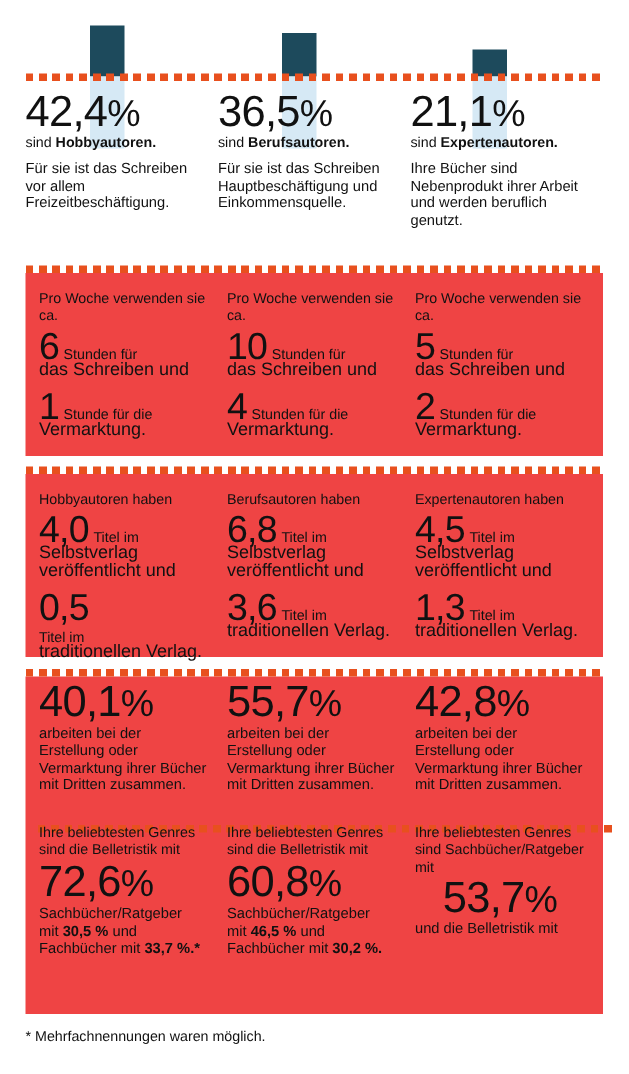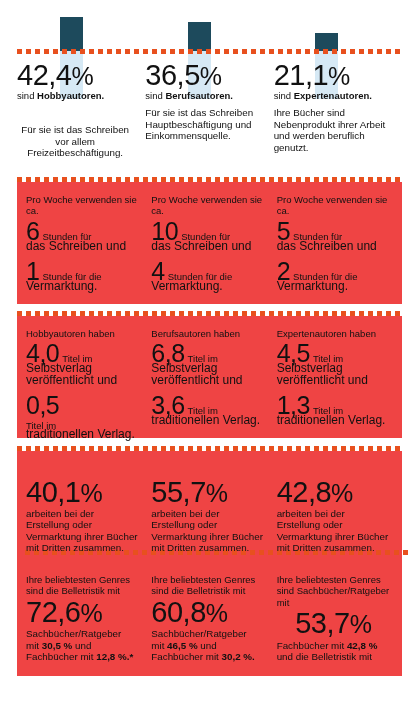--- a/index.html
+++ b/index.html
@@ -161,21 +161,21 @@
 
   <div class="section" style="top:62px;">
     <div class="cols">
       <div class="col">
         <div class="big-num">
           <span>42,4</span><span class="pct">%</span>
         </div>
         <div class="lead">
           <span>sind </span><b>Hobbyautoren.</b>
         </div>
-        <div class="body-txt" style="margin-top:23px;text-align:center;">Für sie ist das Schreiben vor allem Freizeitbeschäftigung.</div>
+        <div class="body-txt" style="margin-top:6px;">Für sie ist das Schreiben vor allem Freizeitbeschäftigung.</div>
       </div>
 
       <div class="col">
         <div class="big-num">
           <span>36,5</span><span class="pct">%</span>
         </div>
         <div class="lead">
           <span>sind </span><b>Berufsautoren.</b>
         </div>
         <div class="body-txt" style="margin-top:6px;">Für sie ist das Schreiben Hauptbeschäftigung und Einkommensquelle.</div>
@@ -284,21 +284,21 @@
           <span class="n">1,3</span>
           <span class="t">Titel im</span>
         </div>
         <div class="after-num">traditionellen Verlag.</div>
       </div>
     </div>
   </div>
 
   <div class="dotted-rule" style="top:446px;"></div>
 
-  <div class="section filled" style="top:451px; height:225px; padding:28px 0 0 9px;">
+  <div class="section filled" style="top:451px; height:225px; padding:4px 0 0 9px;">
 
     <div class="cols">
       <div class="col">
         <div class="big-num">
           <span>40,1</span><span class="pct">%</span>
         </div>
         <div class="body-txt" style="margin-top:1px;">arbeiten bei der Erstellung oder Vermarktung ihrer Bücher mit Dritten zusammen.</div>
       </div>
       <div class="col">
         <div class="big-num">
@@ -321,21 +321,21 @@
       <div class="col">
         <div class="intro">Ihre beliebtesten Genres sind die Belletristik mit</div>
         <div class="big-num" style="margin-top:2px;">
           <span>72,6</span><span class="pct">%</span>
         </div>
         <div class="body-txt" style="margin-top:2px;">Sachbücher/Ratgeber</div>
         <div class="body-txt">
           <span>mit </span><b>30,5 %</b><span> und</span>
         </div>
         <div class="body-txt">
-          <span>Fachbücher mit </span><b>12,8 %.*</b>
+          <span>Fachbücher mit </span><b>33,7 %.*</b>
         </div>
       </div>
 
       <div class="col">
         <div class="intro">Ihre beliebtesten Genres sind die Belletristik mit</div>
         <div class="big-num" style="margin-top:2px;">
           <span>60,8</span><span class="pct">%</span>
         </div>
         <div class="body-txt" style="margin-top:2px;">Sachbücher/Ratgeber</div>
         <div class="body-txt">
@@ -344,22 +344,20 @@
         <div class="body-txt">
           <span>Fachbücher mit </span><b>30,2 %.</b>
         </div>
       </div>
 
       <div class="col">
         <div class="intro">Ihre beliebtesten Genres sind Sachbücher/Ratgeber mit</div>
         <div class="big-num" style="margin-top:2px;text-align:center;">
           <span>53,7</span><span class="pct">%</span>
         </div>
-        <div class="body-txt" style="margin-top:2px;">
-          <span>Fachbücher mit </span><b>42,8 %</b>
-        </div>
         <div class="body-txt">und die Belletristik mit</div>
       </div>
     </div>
   </div>
 
+  <div class="footnote" style="top:686px;">* Mehrfachnennungen waren möglich.</div>
 
 </div>
 
 </body></html>

